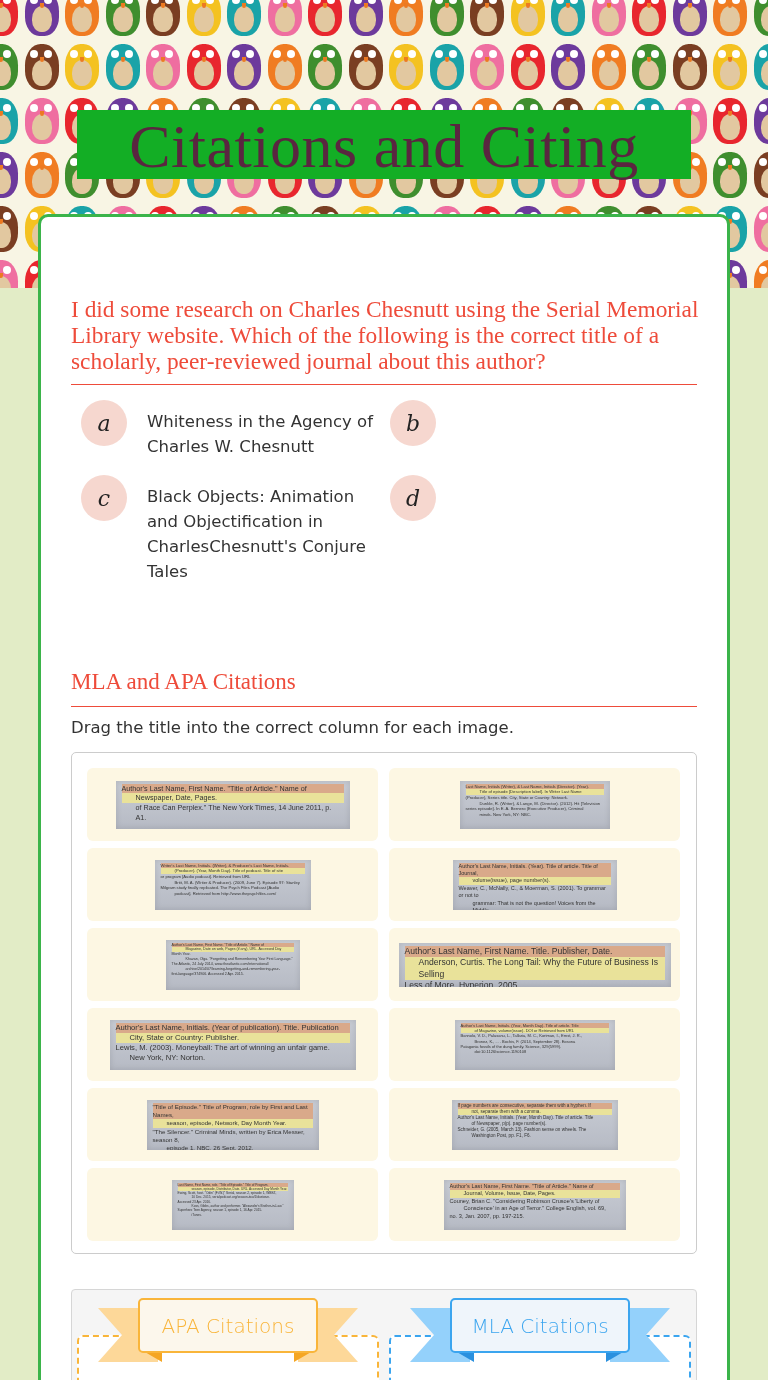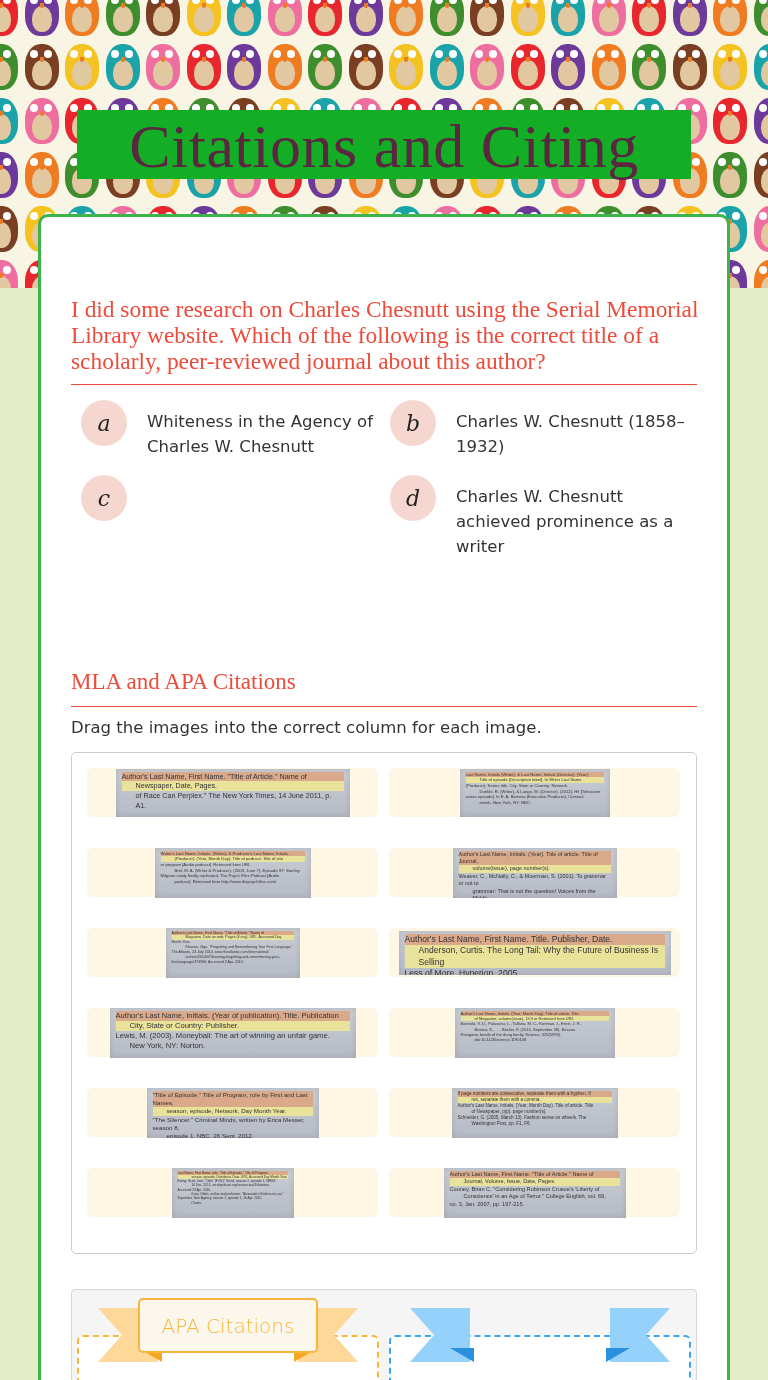--- a/index.html
+++ b/index.html
@@ -95,21 +95,21 @@
   .instructions {
     position: absolute; left: 71px; top: 718px;
     font-size: 16.5px; color: #333;
   }
 
   .drag-pool {
     position: absolute; left: 71px; top: 752px; width: 626px; height: 502px;
     border: 1px solid #ccc; border-radius: 5px; background: #fff;
   }
   .tile {
-    position: absolute; width: 291px; height: 49px;
+    position: absolute; width: 291px; height: 73px;
     background: #fdf7e3; border-radius: 6px;
     display: flex; align-items: center; justify-content: center;
     cursor: grab;
   }
   .snip {
     background: linear-gradient(180deg, #c8ccd4, #b6bac4);
     padding: 3px 6px;
     font-family: "Liberation Sans", sans-serif;
     color: #333;
     line-height: 1.35;
@@ -736,33 +736,32 @@
 
 <div class="question">I did some research on Charles Chesnutt using the Serial Memorial Library website. Which of the following is the correct title of a scholarly, peer-reviewed journal about this author?</div>
 <div class="rule" style="top:384px;"></div>
 
 <div class="choice" style="left:81px; top:400px; width:300px;">
   <div class="badge">a</div>
   <div class="text">Whiteness in the Agency of Charles W. Chesnutt</div>
 </div>
 <div class="choice" style="left:390px; top:400px; width:300px;">
   <div class="badge">b</div>
-  <div class="text">Charles W. Chesnutt (1858–1932)</div>
 </div>
 <div class="choice" style="left:81px; top:475px; width:300px;">
   <div class="badge">c</div>
+  <div class="text">Black Objects: Animation and Objectification in CharlesChesnutt's Conjure Tales</div>
 </div>
 <div class="choice" style="left:390px; top:475px; width:300px;">
   <div class="badge">d</div>
-  <div class="text">Charles W. Chesnutt achieved prominence as a writer</div>
 </div>
 
 <div class="section-title">MLA and APA Citations</div>
 <div class="rule" style="top:706px;"></div>
-<div class="instructions">Drag the images into the correct column for each image.</div>
+<div class="instructions">Drag the title into the correct column for each image.</div>
 
 <div class="drag-pool" id="pool">
     <div class="tile" style="left: 15px; top: 15px;">
       <div class="snip" style="width: 234px; height: 48px; font-size: 7.2px;">
         <span class="hl" style="display: block;">Author's Last Name, First Name. "Title of Article." Name of</span>
         <span class="hy ind" style="display: block;">Newspaper, Date, Pages.</span>
         <span class="ind" style="display: block;">of Race Can Perplex." The New York Times, 14 June 2011, p. A1.</span>
       </div>
     </div>
     <div class="tile" style="left: 317px; top: 15px;">
@@ -897,13 +896,14 @@
   </svg>
   <svg class="ribbon-tail" style="left:200px;" width="60" height="54" viewBox="0 0 60 54">
     <polygon points="0,0 60,0 36,27 60,54 0,54" fill="#94d1fb"></polygon>
   </svg>
   <svg style="position:absolute; left:40px; top:50px;" width="24" height="14">
       <polygon points="0,0 24,0 24,14" fill="#2a90de"></polygon>
     </svg>
   <svg style="position:absolute; left:196px; top:50px;" width="24" height="14">
       <polygon points="0,0 24,0 0,14" fill="#2a90de"></polygon>
     </svg>
+  <div class="ribbon-label" style="background:#eff5fb; border-color:#3ba5ef; color:#3ba5ef;">MLA Citations</div>
 </div>
 
 </body></html>

